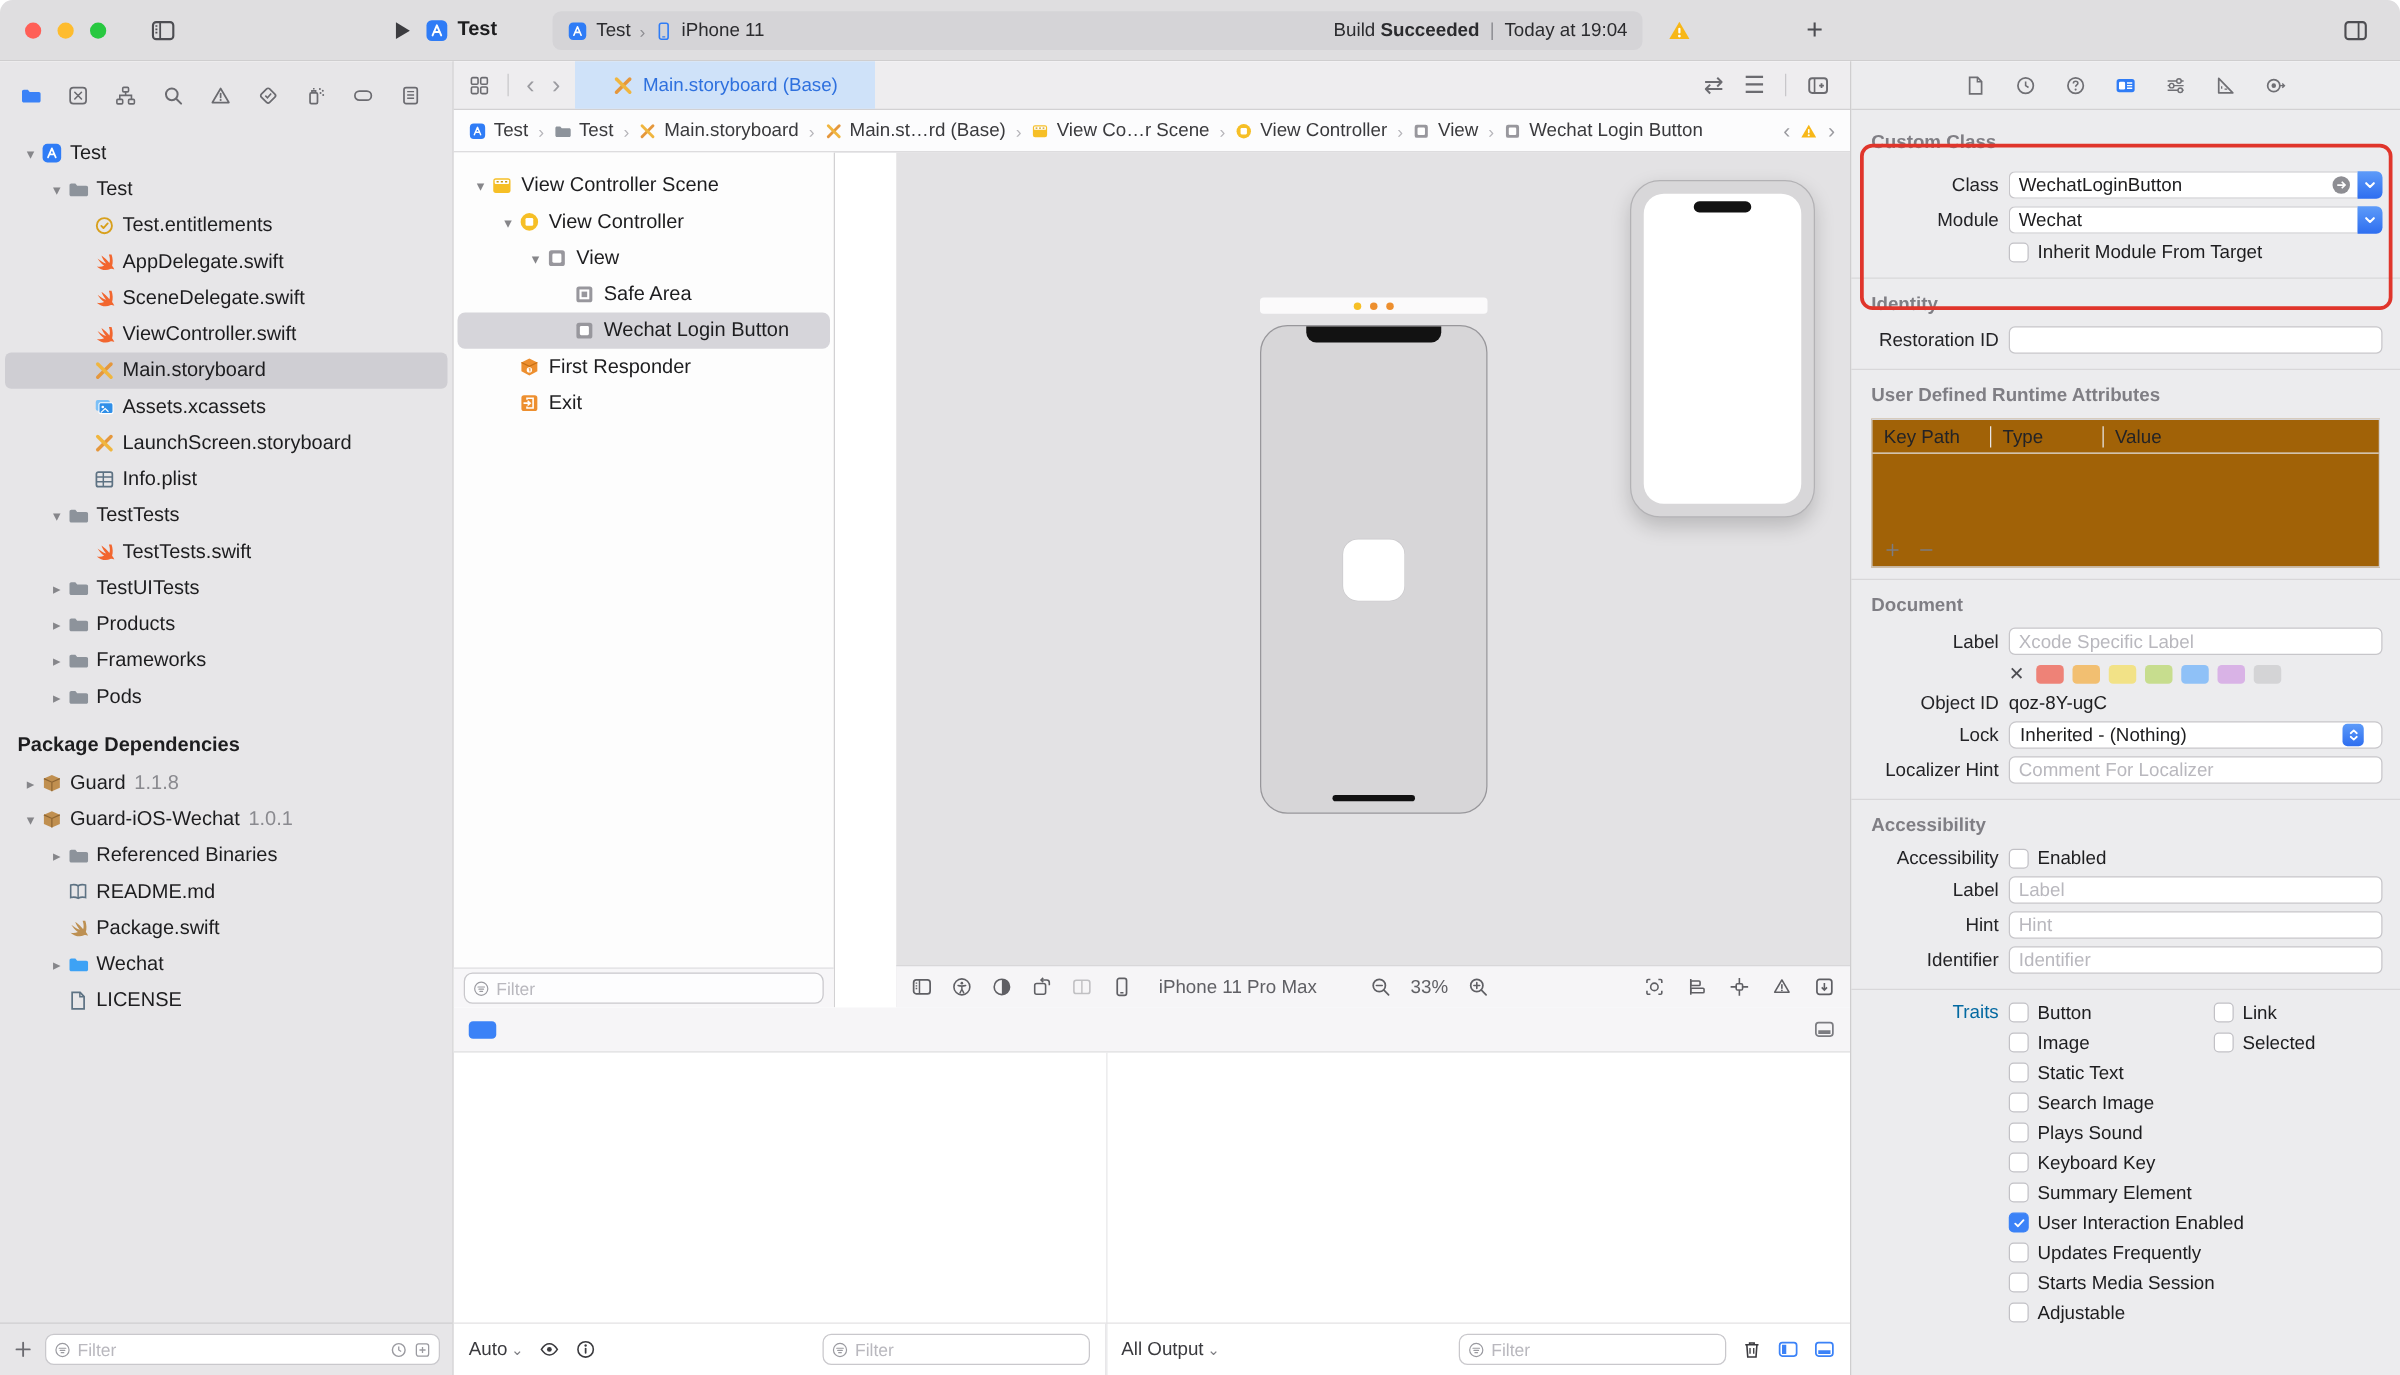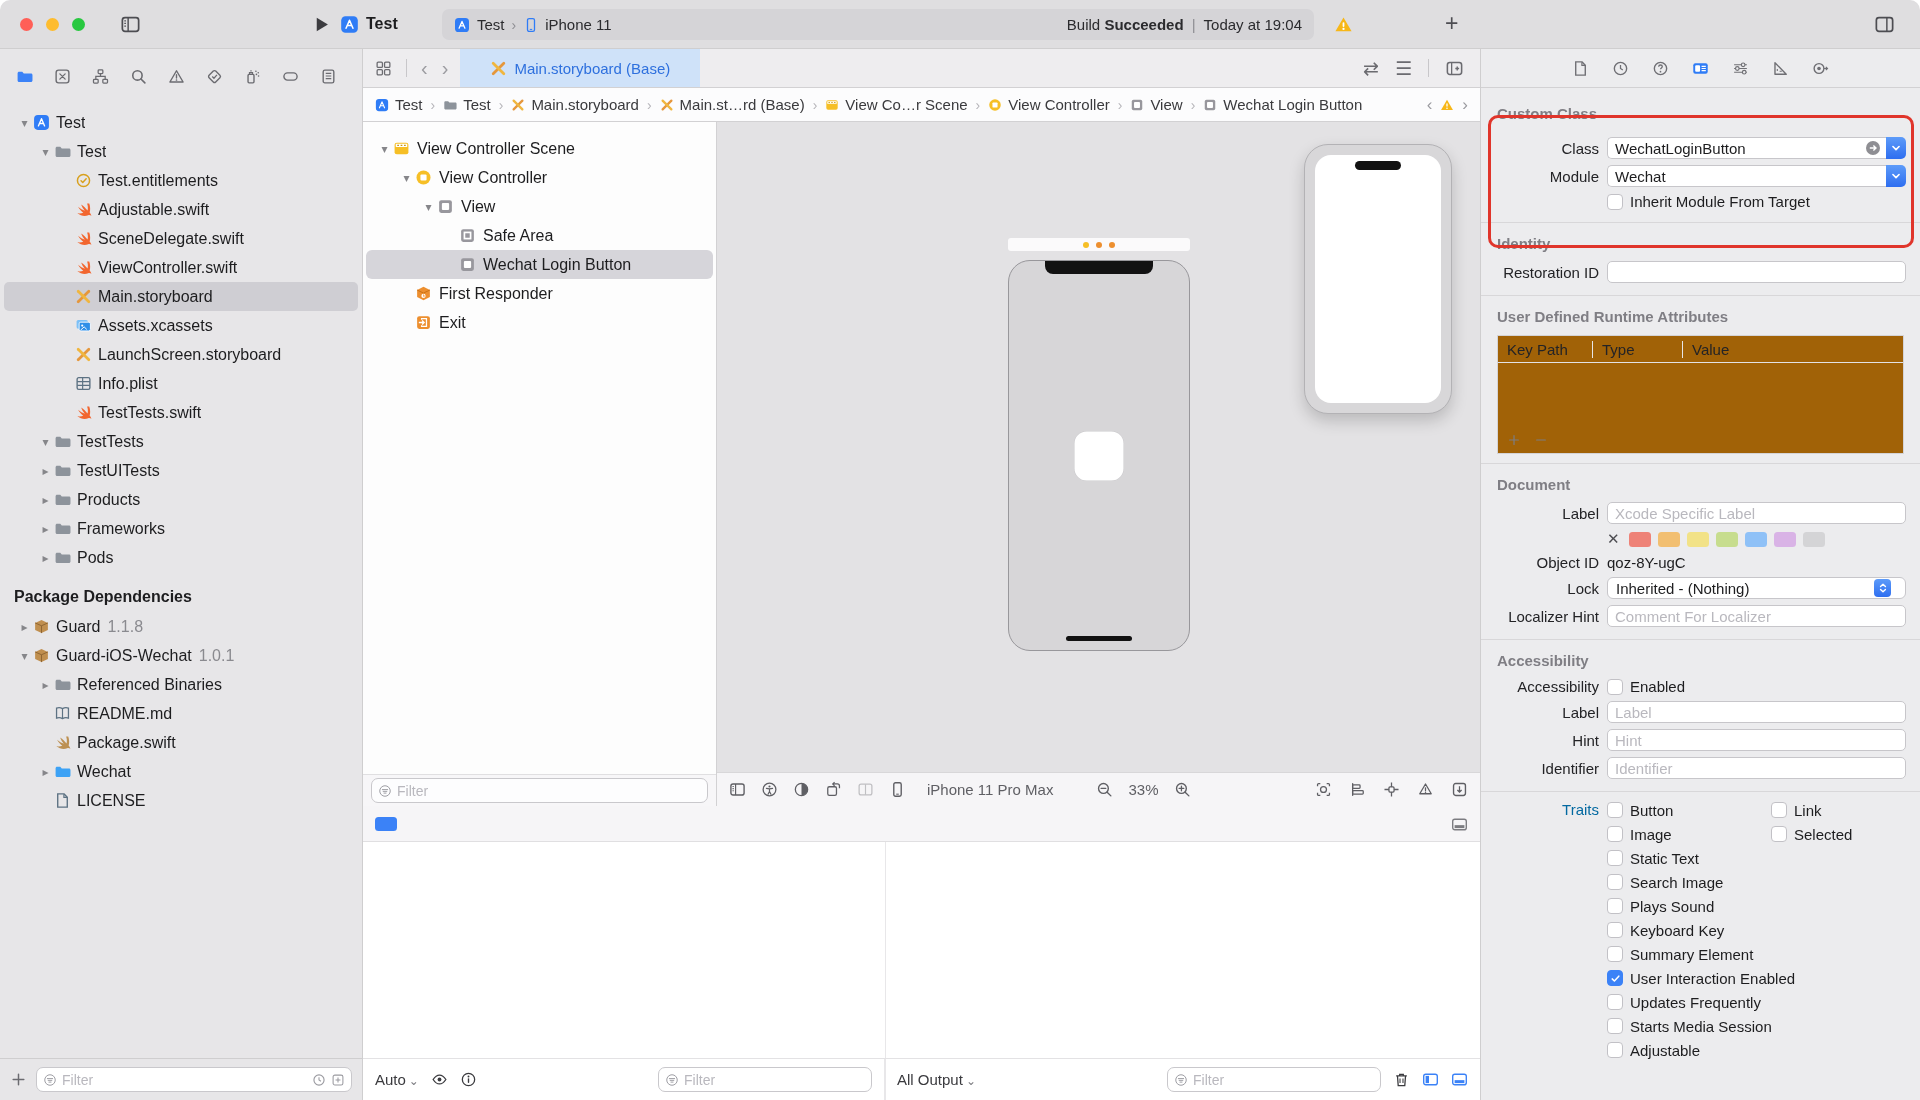--- a/index.html
+++ b/index.html
@@ -58,21 +58,21 @@
 .tabbar-right{margin-left:auto;display:flex;align-items:center;gap:16px;padding:0 16px;font-size:18px;}
 .vdiv{width:1px;height:18px;background:#c8c7ca;}
 
 
 #jumpbar{left:363px;top:88px;width:1117px;height:34px;background:var(--jumpbg);border-bottom:1px solid var(--line);display:flex;align-items:center;padding:0 12px;font-size:15px;color:#3a3a3d;}
 .bc-item{display:flex;align-items:center;gap:6px;white-space:nowrap;}
 .bc-sep{color:#b6b5ba;margin:0 8px;font-size:14px;}
 .jump-right{margin-left:auto;display:flex;align-items:center;gap:8px;color:#9b9ba0;font-size:17px;}
 
 
-#outline{left:363px;top:122px;width:354px;height:684px;background:var(--outbg);border-right:1px solid var(--line);}
+#outline{left:363px;top:122px;width:305px;height:684px;background:var(--outbg);border-right:1px solid var(--line);}
 #outline-tree{padding-top:12px;font-size:16px;}
 .orow{display:flex;align-items:center;height:29px;margin:0 3px;border-radius:6px;}
 .orow .lbl{margin-left:7px;white-space:nowrap;}
 .orow.sel{background:var(--outsel);}
 .ol0{padding-left:10px;} .ol1{padding-left:32px;} .ol2{padding-left:54px;} .ol3{padding-left:76px;}
 #outline-filter{position:absolute;left:0;bottom:0;width:100%;height:32px;background:#f7f6f8;border-top:1px solid #e0dfe1;display:flex;align-items:center;padding:0 8px;}
 
 
 #canvas{left:717px;top:122px;width:763px;height:684px;background:var(--canvas);}
 #scene-dock{left:291px;top:116px;width:182px;height:13px;background:#fbfafb;border-radius:3px;display:flex;align-items:center;justify-content:center;gap:7px;}
@@ -506,21 +506,21 @@
         <svg class="ic c-ent">
           <use href="#i-ent"></use>
         </svg>
         <span class="lbl">Test.entitlements</span>
       </div>
     <div class="trow l2">
         <span class="chev"></span>
         <svg class="ic c-swift">
           <use href="#i-swift"></use>
         </svg>
-        <span class="lbl">Adjustable.swift</span>
+        <span class="lbl">AppDelegate.swift</span>
       </div>
     <div class="trow l2">
         <span class="chev"></span>
         <svg class="ic c-swift">
           <use href="#i-swift"></use>
         </svg>
         <span class="lbl">SceneDelegate.swift</span>
       </div>
     <div class="trow l2">
         <span class="chev"></span>
@@ -549,34 +549,34 @@
           <use href="#i-sb"></use>
         </svg>
         <span class="lbl">LaunchScreen.storyboard</span>
       </div>
     <div class="trow l2">
         <span class="chev"></span>
         <svg class="ic c-slate">
           <use href="#i-plist"></use>
         </svg>
         <span class="lbl">Info.plist</span>
-      </div>
-    <div class="trow l2">
-        <span class="chev"></span>
-        <svg class="ic c-swift">
-          <use href="#i-swift"></use>
-        </svg>
-        <span class="lbl">TestTests.swift</span>
       </div>
     <div class="trow l1">
         <span class="chev o"></span>
         <svg class="ic c-gray">
           <use href="#i-folder"></use>
         </svg>
         <span class="lbl">TestTests</span>
+      </div>
+    <div class="trow l2">
+        <span class="chev"></span>
+        <svg class="ic c-swift">
+          <use href="#i-swift"></use>
+        </svg>
+        <span class="lbl">TestTests.swift</span>
       </div>
     <div class="trow l1">
         <span class="chev c"></span>
         <svg class="ic c-gray">
           <use href="#i-folder"></use>
         </svg>
         <span class="lbl">TestUITests</span>
       </div>
     <div class="trow l1">
         <span class="chev c"></span>

